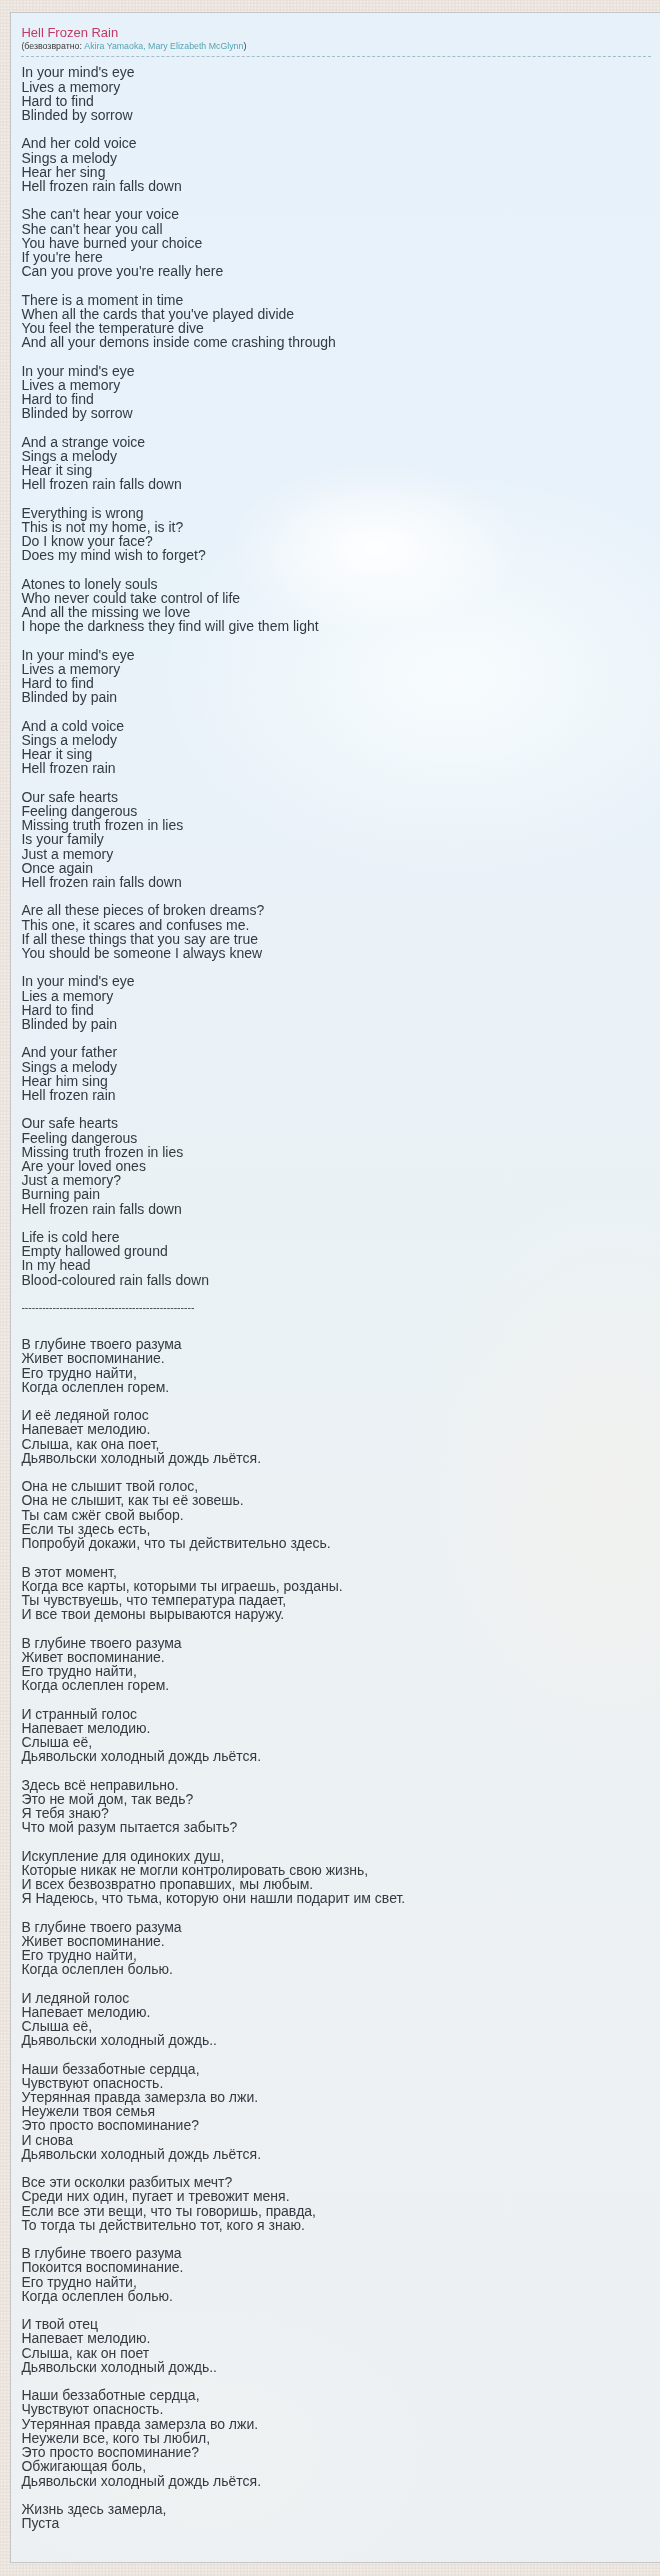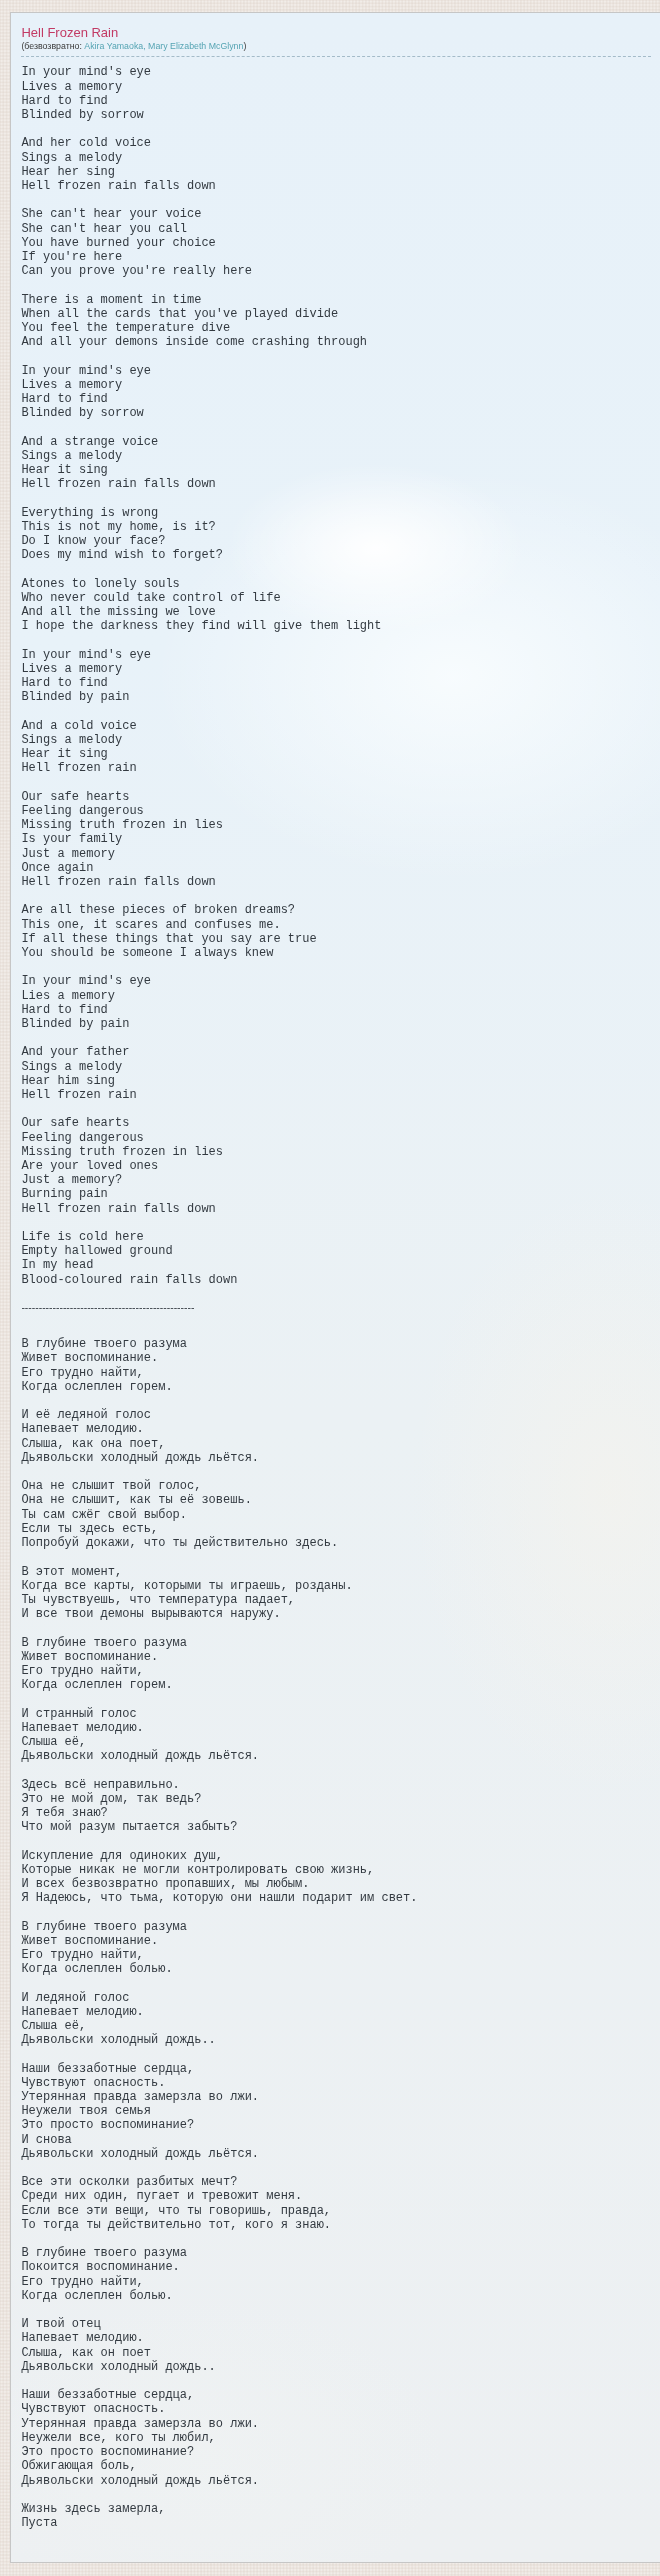--- a/index.html
+++ b/index.html
@@ -44,25 +44,24 @@
     line-height:11px;
     color:#3a3a3a;
   }
   .artist-link{
     color:#55a4b3;
     text-decoration:none;
     cursor:pointer;
     margin-top:24px;
   }
   .lyrics-block{
-    font-size:12px;
+    font-size:14px;
     line-height:14.2px;
     color:#333a41;
     white-space:pre-line;
-    font-family:Liberation Mono, monospace;
   }
   .lyrics-en{margin-top:8.8px;margin-bottom:14.2px;}
   .separator-line{
     font-size:10.4px;line-height:14.2px;color:#333a41;
     white-space:nowrap;margin-bottom:22px;
   }
   .translation-note{
     font-size:10.4px;line-height:14.2px;color:#333a41;
     white-space:nowrap;margin-bottom:14.2px;
   }

